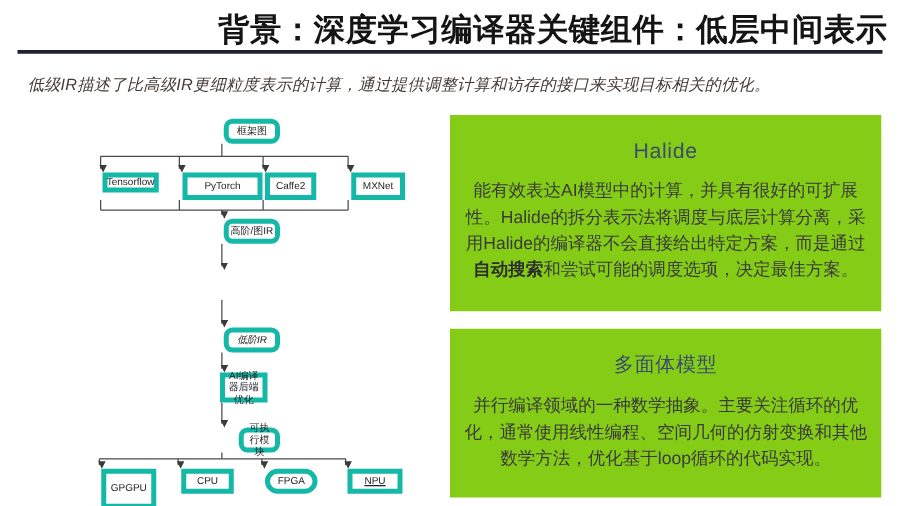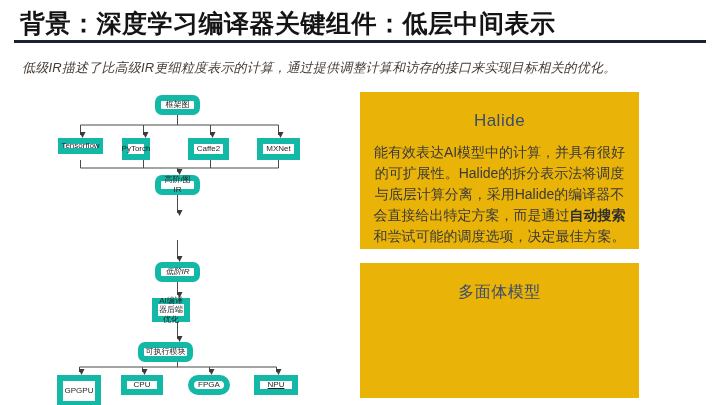--- a/index.html
+++ b/index.html
@@ -5,55 +5,56 @@
   html,body{margin:0;padding:0;}
   body{
     width:720px;height:405px;position:relative;background:#ffffff;
     font-family:"Liberation Sans","DejaVu Sans",sans-serif;
     overflow:hidden;
   }
   .title{
     position:absolute;left:20px;top:7px;width:690px;
     font-size:25px;font-weight:800;color:#141414;letter-spacing:0.5px;
     white-space:nowrap;
+    text-align:right;
   }
   .divider{
     position:absolute;left:14px;top:40px;width:692px;height:3px;
     background:#1d2233;
   }
   .subtitle{
     position:absolute;left:22px;top:59px;width:680px;
     font-size:13px;color:#453a34;letter-spacing:0.2px;white-space:nowrap;font-style:italic;
   }
   
   .diagram{position:absolute;left:30px;top:85px;width:300px;height:315px;}
   .diagram svg{position:absolute;left:0;top:0;}
   .node{
-    position:absolute;background:#fff;border:6px solid #14b8a6;
+    position:absolute;background:#fff;border:4px solid #14b8a6;
     display:flex;align-items:center;justify-content:center;text-align:center;
-    font-size:8px;line-height:1.2;color:#1f1f1f;box-sizing:border-box;padding:1px;
+    font-size:8px;line-height:1.2;color:#1f1f1f;box-sizing:border-box;padding:1px;margin-left:24px;
   }
   .rounded{border-radius:7px;}
   .n-framework{left:125px;top:10px;width:45px;height:20px;}
   .n-tensorflow{left:28px;top:53px;width:45px;height:16px;}
-  .n-pytorch{left:92px;top:53px;width:28px;height:22px;}
+  .n-pytorch{left:92px;top:53px;width:64px;height:22px;}
   .n-caffe2{left:158px;top:53px;width:41px;height:22px;}
   .n-mxnet{left:227px;top:53px;width:43px;height:22px;}
   .n-highir{left:125px;top:90px;width:45px;height:20px;}
   .n-frontend{left:122px;top:131px;width:50px;height:24px;}
   .n-lowir{left:125px;top:177px;width:45px;height:20px;font-style:italic;}
   .n-backend{left:122px;top:213px;width:38px;height:24px;}
-  .n-exec{left:108px;top:257px;width:55px;height:20px;}
+  .n-exec{left:137px;top:257px;width:33px;height:20px;}
   .n-gpgpu{left:27px;top:290px;width:44px;height:32px;}
   .n-cpu{left:91px;top:290px;width:42px;height:20px;}
   .n-fpga{left:158px;top:290px;width:42px;height:20px;border-radius:10px;}
   .n-npu{left:224px;top:290px;width:44px;height:20px;text-decoration:underline;}
   
   .panel{
-    position:absolute;left:360px;width:279px;background:#eab308;
+    position:absolute;left:360px;width:345px;background:#84cc16;
     box-sizing:border-box;text-align:center;
   }
   .panel1{top:92px;height:157px;}
   .panel2{top:263px;height:135px;}
   .panel-title{
     margin-top:19px;font-size:17px;font-weight:500;color:#3b4c6e;letter-spacing:0.5px;
   }
   .panel2 .panel-title{font-size:16px;}
   .panel-body{
     margin-top:11px;padding:0 8px;font-size:14px;line-height:21px;color:#3a3a3a;
@@ -117,15 +118,16 @@
     <div class="node n-npu">NPU</div>
   </div>
 
   <div class="panel panel1">
     <div class="panel-title">Halide</div>
     <div class="panel-body"><span>能有效表达AI模型中的计算，并具有很好的可扩展性。Halide的拆分表示法将调度与底层计算分离，采用Halide的编译器不会直接给出特定方案，而是通过</span><b>自动搜索</b><span>和尝试可能的调度选项，决定最佳方案。</span></div>
   </div>
 
   <div class="panel panel2">
     <div class="panel-title">多面体模型</div>
+    <div class="panel-body">并行编译领域的一种数学抽象。主要关注循环的优化，通常使用线性编程、空间几何的仿射变换和其他数学方法，优化基于loop循环的代码实现。</div>
   </div>
 
 </div>
 
 </body></html>

